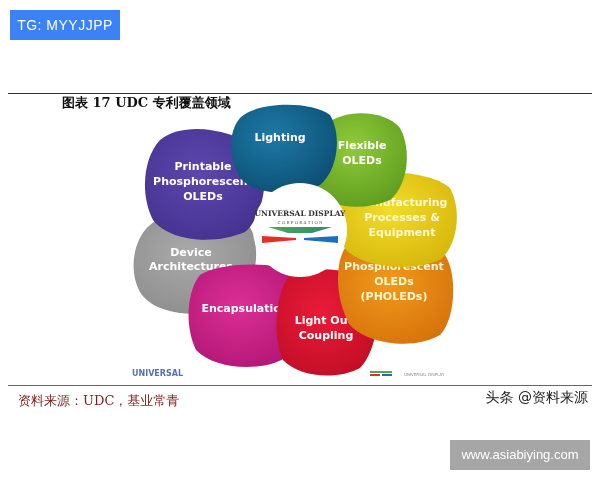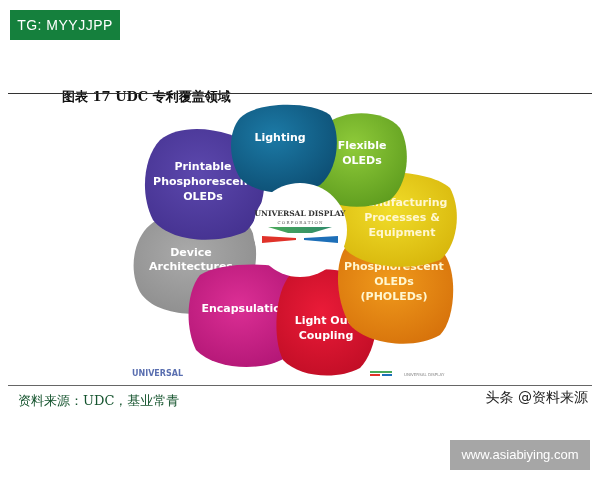--- a/index.html
+++ b/index.html
@@ -1,25 +1,25 @@
 <!DOCTYPE html>
 <html><head>
 <meta charset="utf-8">
 <style>
   html, body { margin:0; padding:0; }
   body { width:600px; height:480px; background:#ffffff; position:relative; overflow:hidden;
          font-family:"DejaVu Sans", sans-serif; }
-  .tg-badge { position:absolute; left:10px; top:10px; width:110px; height:30px; background:#15803d;
+  .tg-badge { position:absolute; left:10px; top:10px; width:110px; height:30px; background:#3b82f6;
               color:#ffffff; font-family:"Liberation Sans", sans-serif; font-size:14px; line-height:30px;
               text-align:center; letter-spacing:0.5px; }
-  .fig-title { position:absolute; left:18px; top:88px; font-family:"DejaVu Serif", serif; font-size:13px;
+  .fig-title { position:absolute; left:18px; top:94px; font-family:"DejaVu Serif", serif; font-size:13px;
                font-weight:bold; color:#111111;padding-left:44px; }
   .rule-top { position:absolute; left:8px; top:93px; width:584px; height:1px; background:#333333; }
   .rule-bottom { position:absolute; left:8px; top:385px; width:584px; height:1px; background:#666666; }
-  .source { position:absolute; left:18px; top:392px; font-family:"DejaVu Serif", serif; font-size:13px; color:#14532d; }
+  .source { position:absolute; left:18px; top:392px; font-family:"DejaVu Serif", serif; font-size:13px; color:#7f1d1d; }
   .watermark-toutiao { position:absolute; right:12px; top:389px; font-family:"DejaVu Sans", sans-serif;
                        font-size:14px; color:#222222; }
   .site-badge { position:absolute; left:450px; top:440px; width:140px; height:30px; background:#a6a6a6;
                 color:#ffffff; font-family:"Liberation Sans", sans-serif; font-size:13px; line-height:30px; text-align:center; }
   .diagram { position:absolute; left:0; top:0; width:600px; height:480px; }
   .petal-label { fill:#ffffff; font-family:"DejaVu Sans", sans-serif; font-weight:bold; font-size:11px; text-anchor:middle; }
   .petal-label.light { fill:#fff7d0; }
 </style>
 </head>
 <body>

